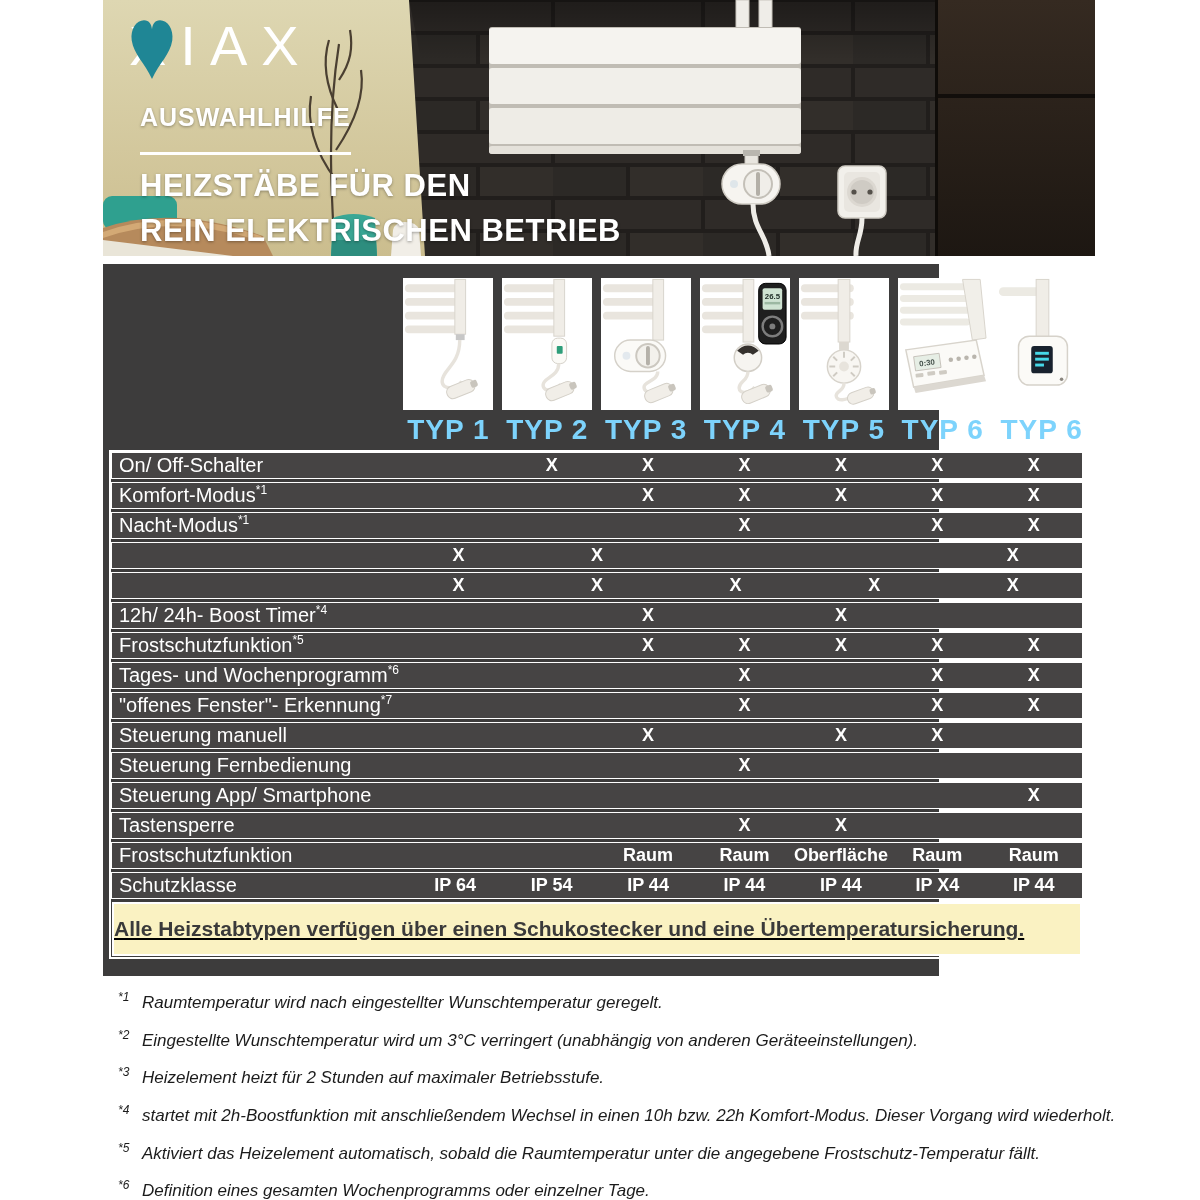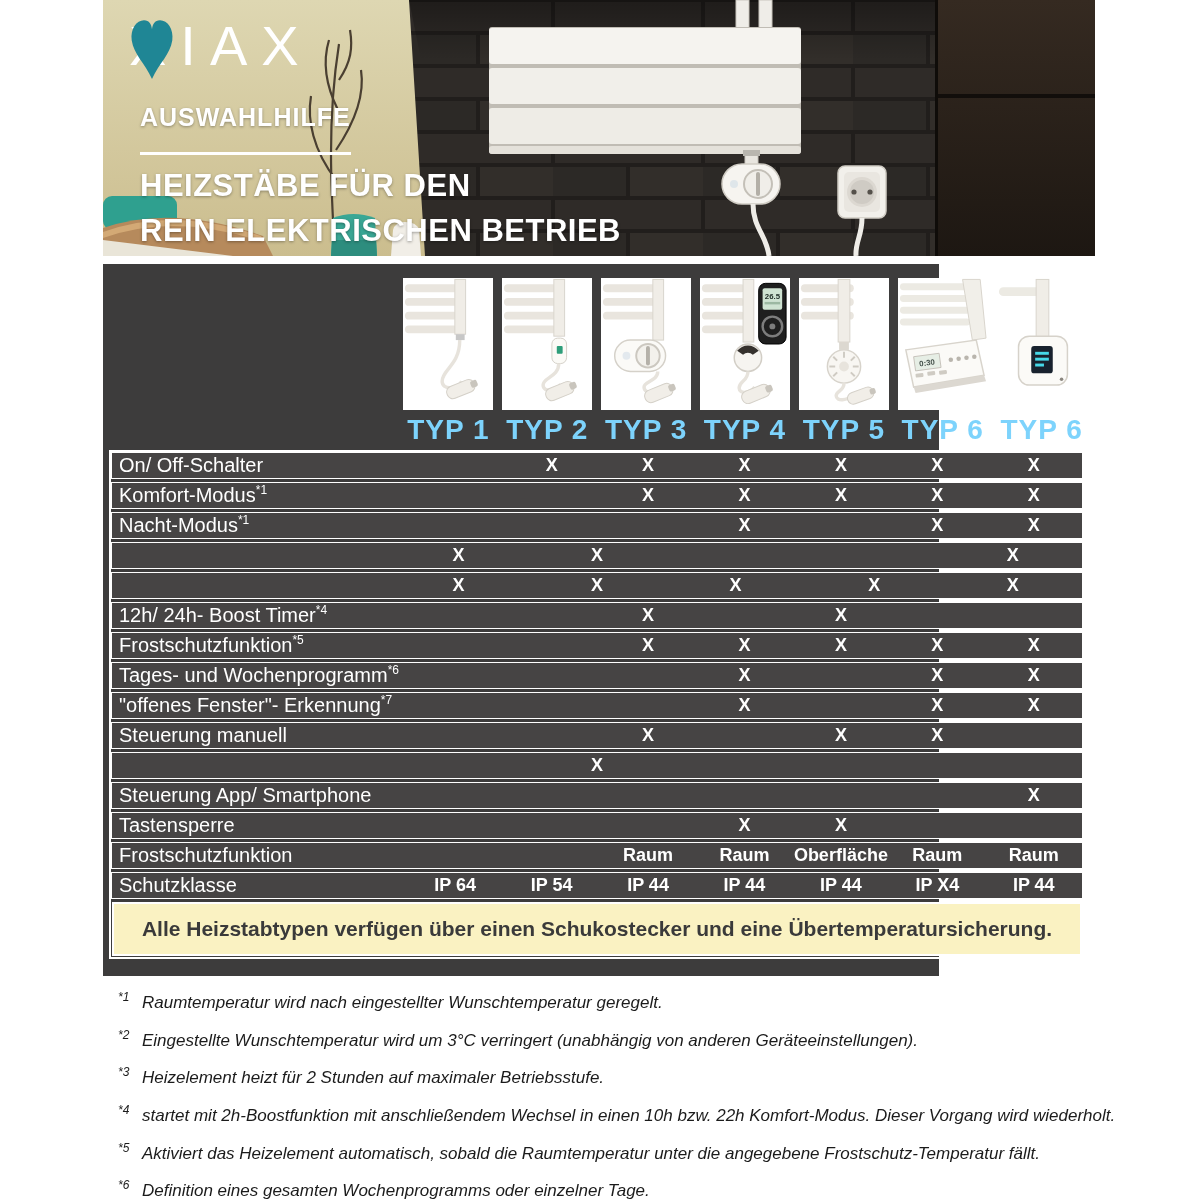--- a/index.html
+++ b/index.html
@@ -25,21 +25,21 @@
   .type-row{position:absolute;left:296px;top:150px;width:692px;display:flex;}
   .type-label{flex:1;text-align:center;color:#7dd3fc;font-size:28px;font-weight:700;letter-spacing:1px;}
   .rows-box{position:absolute;left:6px;top:186px;width:976px;border:2px solid #fff;box-sizing:border-box;}
   .frow{display:flex;align-items:center;height:27px;box-sizing:border-box;border:1px solid #fff;
         background:#464444;margin-bottom:3px;}
   .frow:first-child{margin-top:0;}
   .flabel{flex:0 0 288px;padding-left:7px;color:#fff;font-size:20px;white-space:nowrap;}
   .flabel sup{font-size:12px;line-height:0;}
   .fcell{flex:1;text-align:center;color:#fff;font-size:18px;font-weight:700;white-space:nowrap;}
   .note-box{margin:3px 1px 1px 1px;border:2px solid #fff;background:#faf2c2;height:50px;
-            display:flex;align-items:center;justify-content:center;}
+            display:flex;align-items:center;text-decoration:underline;}
   .note-text{color:#3a3a3a;font-size:21px;font-weight:700;}
   
   .footnotes{position:absolute;left:118px;top:986px;width:1000px;color:#1b1b1b;
              font-style:italic;font-size:17px;}
   .fnote{margin-bottom:10px;line-height:22px;}
   .fnote .mk{display:inline-block;width:24px;font-size:12px;vertical-align:super;}
 </style>
 </head>
 <body>
 
@@ -401,20 +401,21 @@
             <div class="flabel">Steuerung manuell</div>
             <div class="fcell"></div>
             <div class="fcell"></div>
             <div class="fcell">X</div>
             <div class="fcell"></div>
             <div class="fcell">X</div>
             <div class="fcell">X</div>
             <div class="fcell"></div>
           </div>
           <div class="frow">
+            <div class="flabel">Steuerung Fernbedienung</div>
             <div class="fcell"></div>
             <div class="fcell"></div>
             <div class="fcell"></div>
             <div class="fcell">X</div>
             <div class="fcell"></div>
             <div class="fcell"></div>
             <div class="fcell"></div>
           </div>
           <div class="frow">
             <div class="flabel">Steuerung App/ Smartphone</div>

